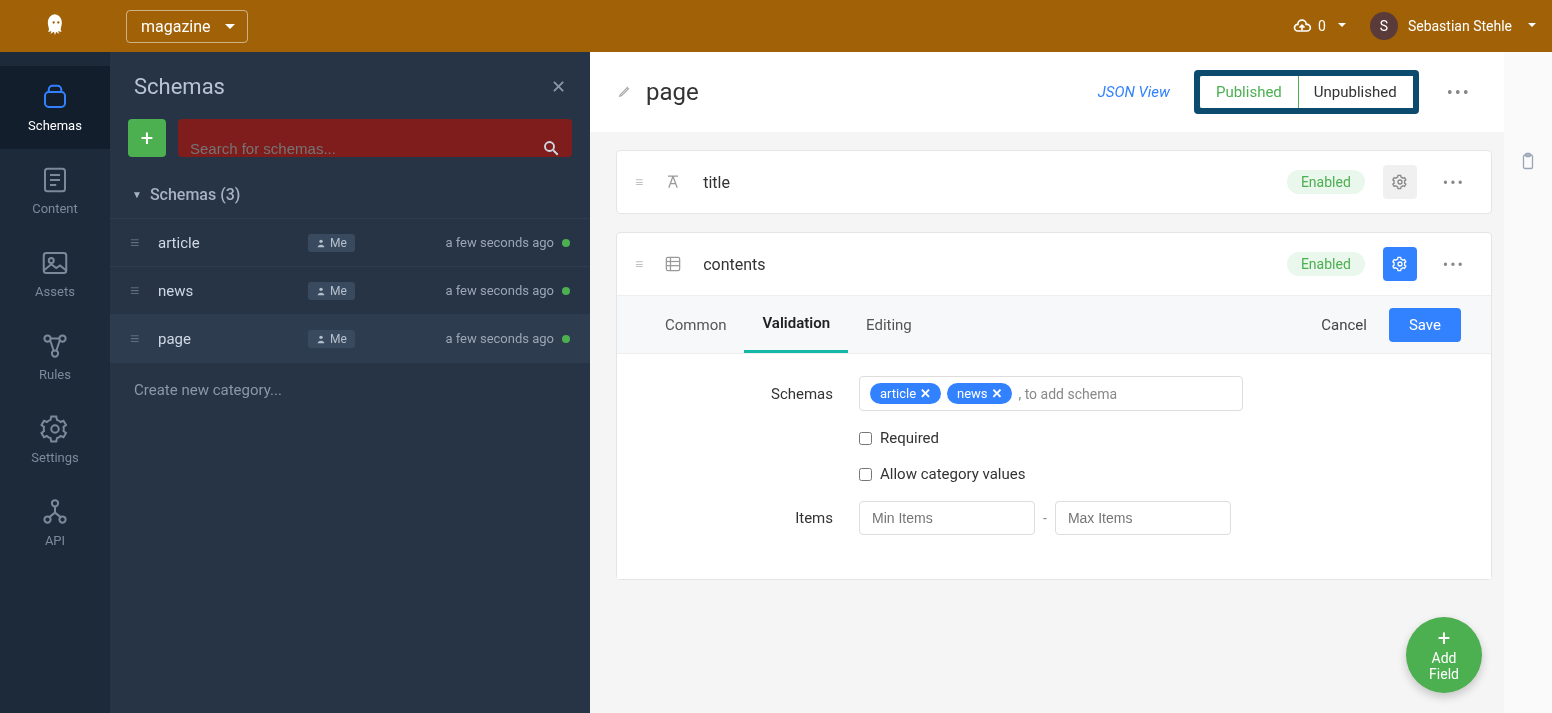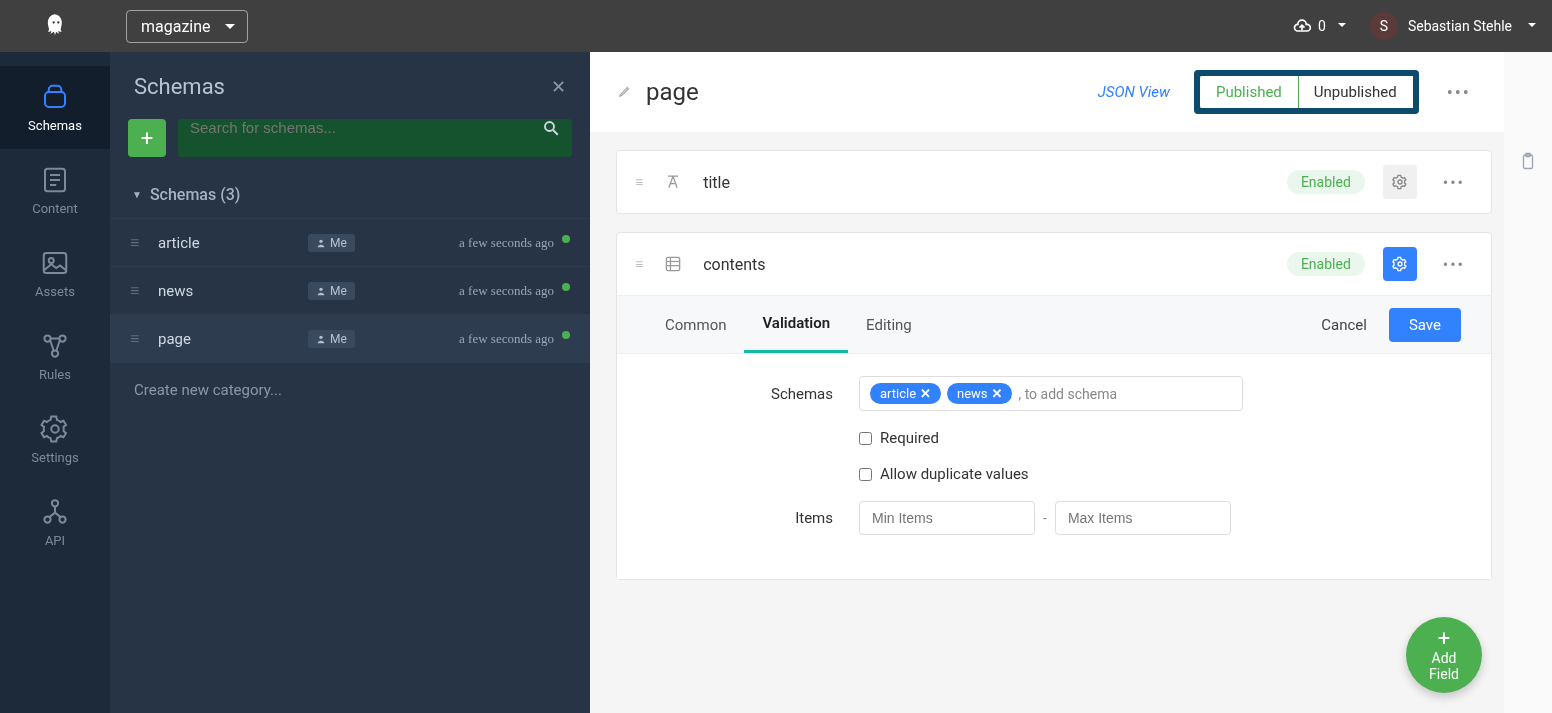--- a/index.html
+++ b/index.html
@@ -1,20 +1,20 @@
 <!DOCTYPE html>
 <html><head>
 <meta charset="utf-8">
 <style>
 * { margin: 0; padding: 0; box-sizing: border-box; }
 body { font-family: -apple-system, BlinkMacSystemFont, "Segoe UI", Roboto, sans-serif; font-size: 14px; color: #333; background: #fff; overflow: hidden; }
 .app { display: flex; flex-direction: column; height: 713px; width: 1552px; }
 
 
-.topbar { background: #404040; height: 52px; display: flex; align-items: center; padding: 0 16px; color: #fff; }
+.topbar { background: #a16207; height: 52px; display: flex; align-items: center; padding: 0 16px; color: #fff; }
 .logo { width: 80px; display: flex; justify-content: center; }
 .logo svg { width: 28px; height: 28px; }
 .app-select { border: 1px solid rgba(255,255,255,0.5); border-radius: 4px; padding: 6px 36px 6px 14px; color: #fff; font-size: 16px; position: relative; cursor: pointer; margin-left: 30px; }
 .app-select::after { content: ""; position: absolute; right: 12px; top: 50%; margin-top: -2px; border: 5px solid transparent; border-top-color: #fff; }
 .topbar-spacer { flex: 1; }
 .topbar-cloud { display: flex; align-items: center; gap: 6px; margin-right: 24px; color: #fff; }
 .topbar-user { display: flex; align-items: center; gap: 10px; cursor: pointer; }
 .avatar { width: 28px; height: 28px; border-radius: 50%; background: #5b3a3a; color: #fff; display: flex; align-items: center; justify-content: center; font-size: 14px; }
 .caret-down::after { content: ""; display: inline-block; margin-left: 6px; border: 4px solid transparent; border-top-color: #fff; vertical-align: middle; }
 
@@ -28,32 +28,32 @@
 .icon-nav-item.active .nav-label { color: #fff; }
 .icon-nav-item svg { width: 30px; height: 30px; }
 
 
 .schema-sidebar { width: 480px; background: #263445; color: #cfd8e3; display: flex; flex-direction: column; }
 .sidebar-header { display: flex; align-items: center; justify-content: space-between; padding: 22px 24px 6px 24px; }
 .sidebar-title { font-size: 22px; color: #b8c4d2; font-weight: 400; }
 .sidebar-close { color: #8a97a8; cursor: pointer; font-size: 18px; }
 .search-row { display: flex; gap: 12px; padding: 14px 18px; align-items: center; }
 .add-btn { width: 38px; height: 38px; background: #4caf50; border-radius: 4px; display: flex; align-items: center; justify-content: center; color: #fff; font-size: 22px; cursor: pointer; }
-.search-box { flex: 1; background: #14532d; border-radius: 4px; display: flex; align-items: flex-start; padding: 0 12px; height: 38px; }
+.search-box { flex: 1; background: #7f1d1d; border-radius: 4px; display: flex; align-items: flex-end; padding: 0 12px; height: 38px; }
 .search-box input { flex: 1; background: transparent; border: none; color: #9ba8b9; font-size: 15px; outline: none; }
 .search-box svg { width: 18px; height: 18px; color: #cfd8e3; }
 .section-head { display: flex; align-items: center; gap: 8px; padding: 14px 22px; color: #a6b2c2; font-size: 16px; font-weight: 500;}
 .section-head .chev { font-size: 10px; }
 .schema-list {}
 .schema-item { display: flex; align-items: center; padding: 14px 20px; border-top: 1px solid #2d3c4f; color: #cfd8e3; cursor: pointer; }
 .schema-item.selected { background: #2d3c4f; }
 .drag-handle { color: #5e6d80; font-size: 16px; width: 28px; }
 .schema-name { width: 150px; font-size: 15px; }
 .user-badge { background: #3a4a5e; border-radius: 3px; padding: 2px 8px; font-size: 12px; color: #b4c0cf; display: flex; align-items: center; gap: 4px; }
-.schema-time { margin-left: auto; font-size: 13px; color: #9aa6b6; display: flex; gap: 8px; font-family: Liberation Serif, serif; }
+.schema-time { margin-left: auto; font-size: 13px; color: #9aa6b6; display: flex; align-items: center; gap: 8px; }
 .dot-green { width: 8px; height: 8px; border-radius: 50%; background: #4caf50; }
 .create-cat { padding: 18px 24px; color: #8a97a8; font-size: 15px; border-top: 1px solid #2d3c4f;}
 
 
 .main { flex: 1; background: #fafafa; display: flex; flex-direction: column; position: relative; }
 .main-header { background: #fff; display: flex; align-items: center; padding: 18px 28px; gap: 14px; }
 .edit-icon { color: #aaa; }
 .page-title { font-size: 24px; color: #333; font-weight: 400; }
 .main-header-spacer { flex: 1; }
 .json-link { color: #3281fe; cursor: pointer; font-size: 15px; margin-right: 10px; font-style: italic;}
@@ -356,21 +356,21 @@
                     <input type="checkbox" style="">
                     <span>Required</span>
                   </label>
                 </div>
               </div>
               <div class="form-row checkbox-row">
                 <div class="form-label"></div>
                 <div class="form-ctrl">
                   <label>
                     <input type="checkbox" style="">
-                    <span>Allow duplicate values</span>
+                    <span>Allow category values</span>
                   </label>
                 </div>
               </div>
               <div class="form-row">
                 <div class="form-label">Items</div>
                 <div class="form-ctrl">
                   <input class="num-input" type="text" placeholder="Min Items" style="">
                   <span class="dash">-</span>
                   <input class="num-input" type="text" placeholder="Max Items" style="">
                 </div>

